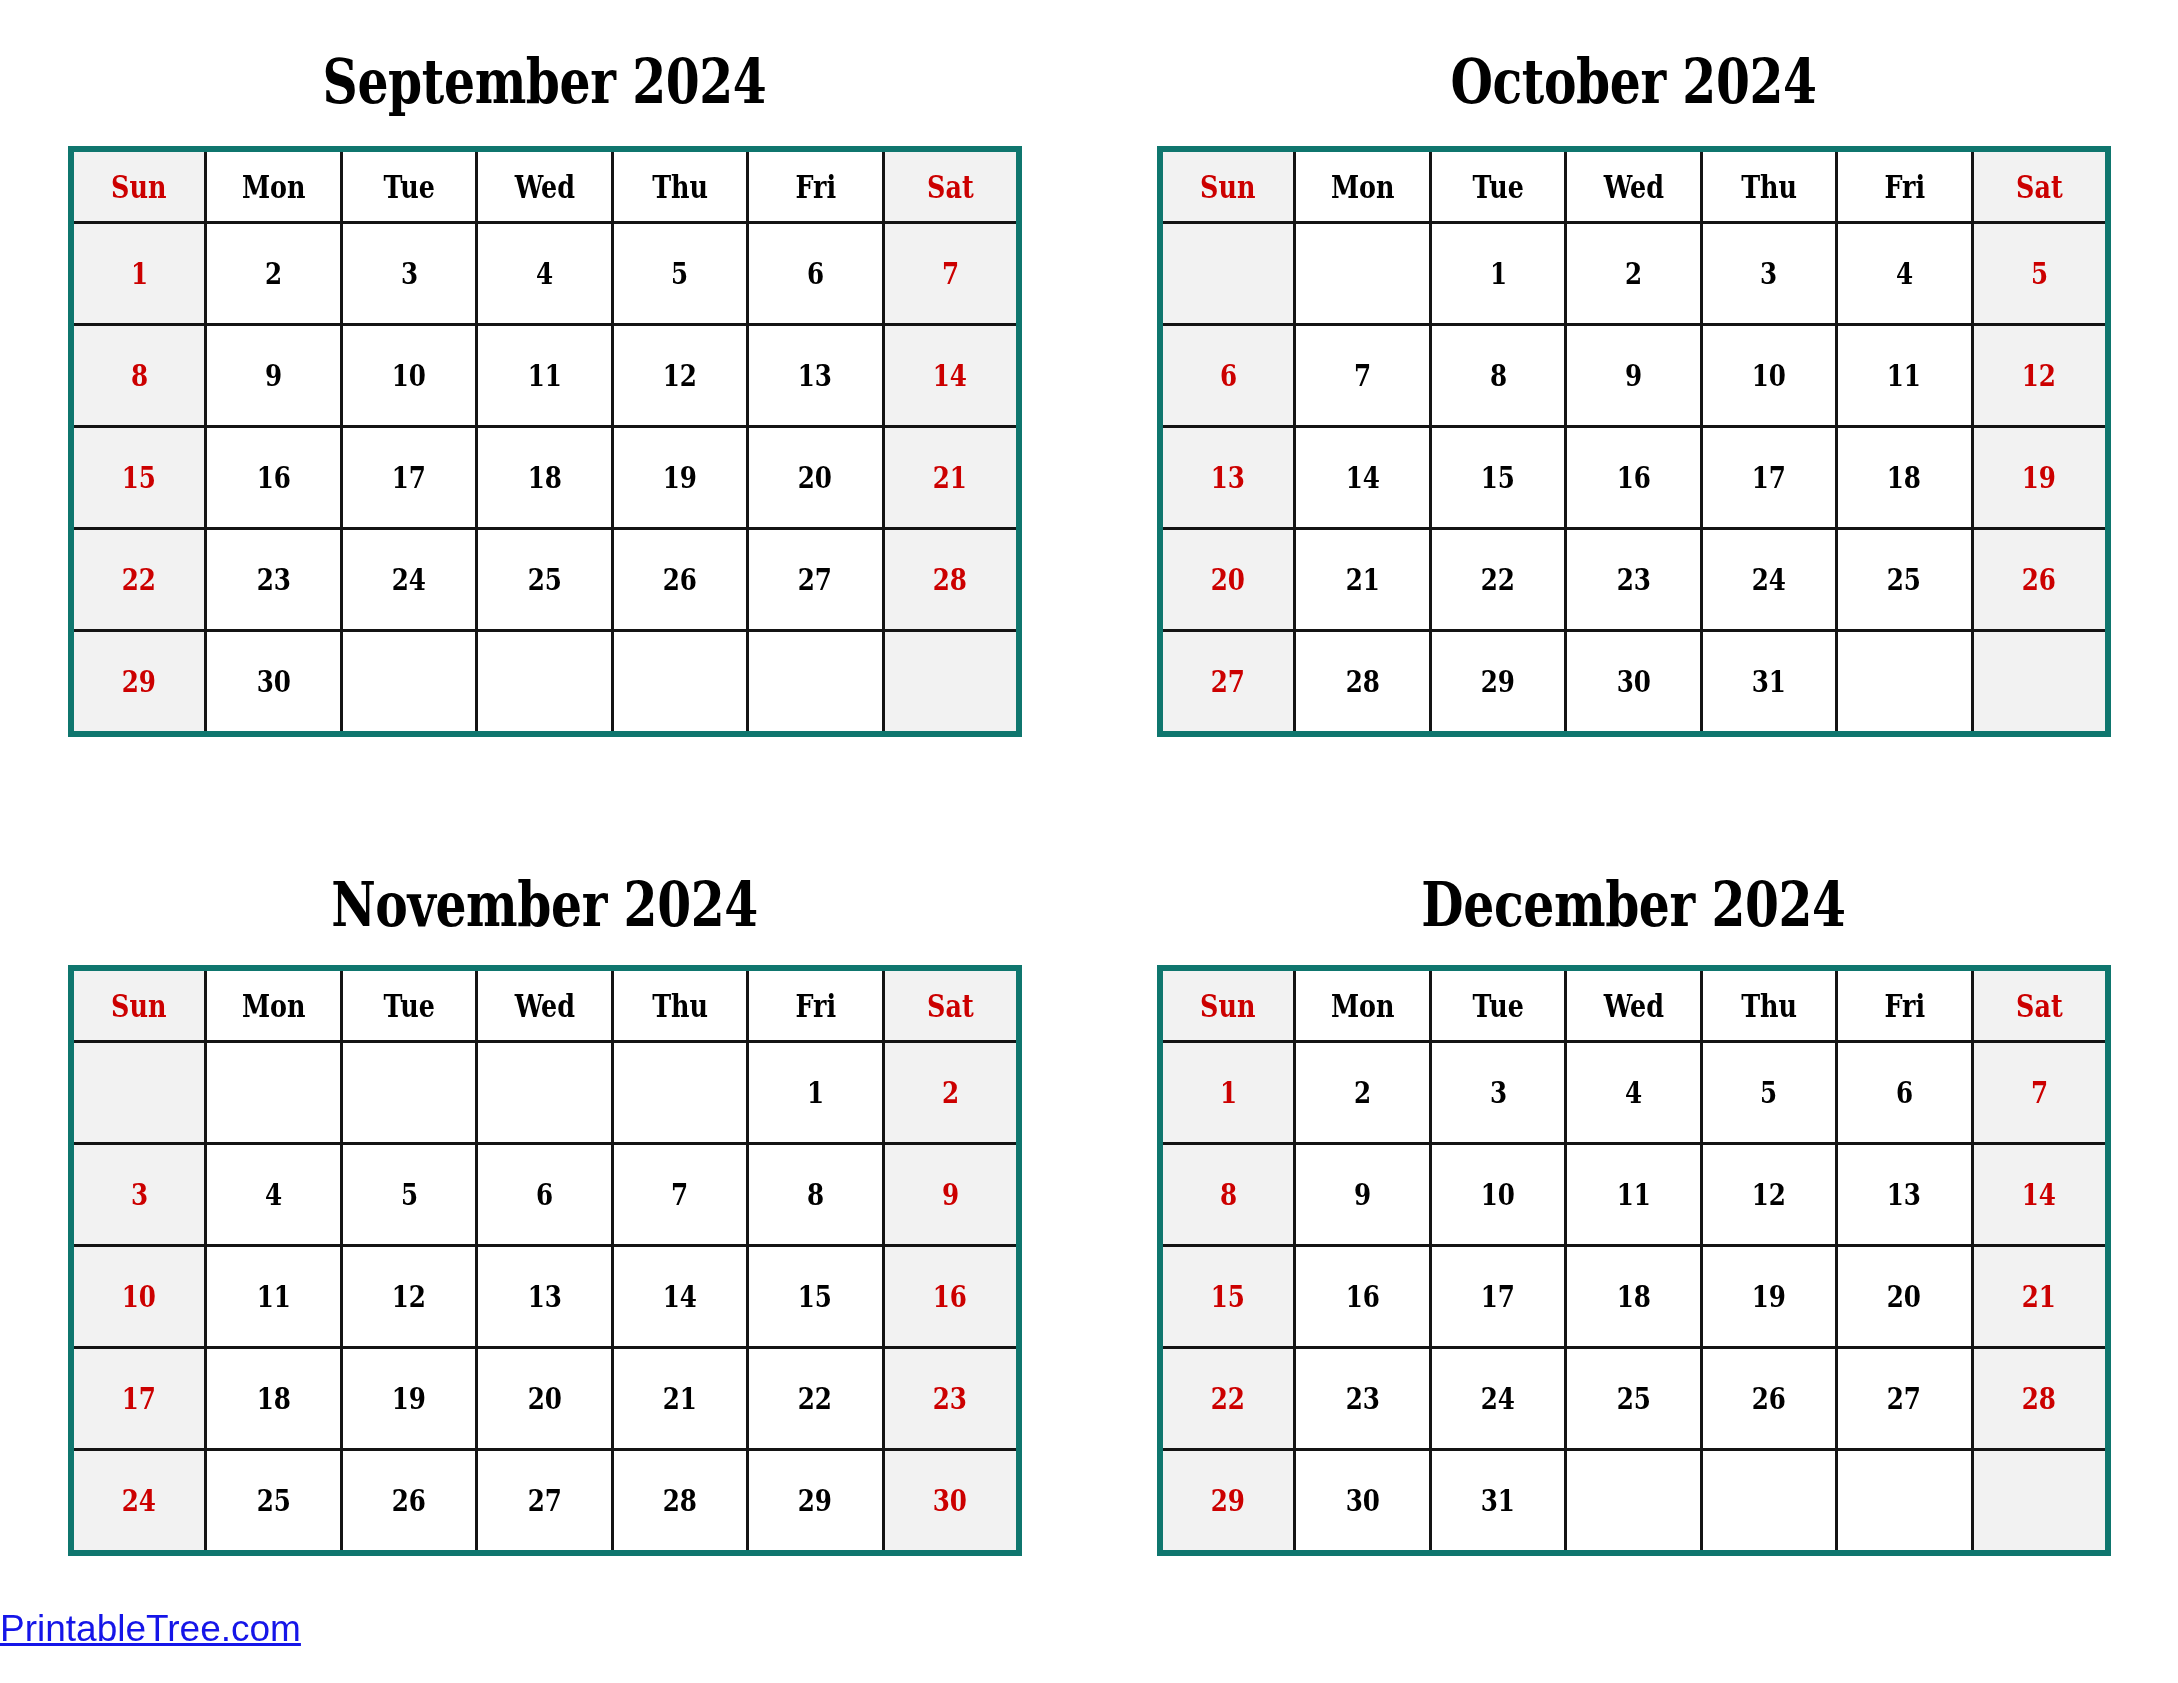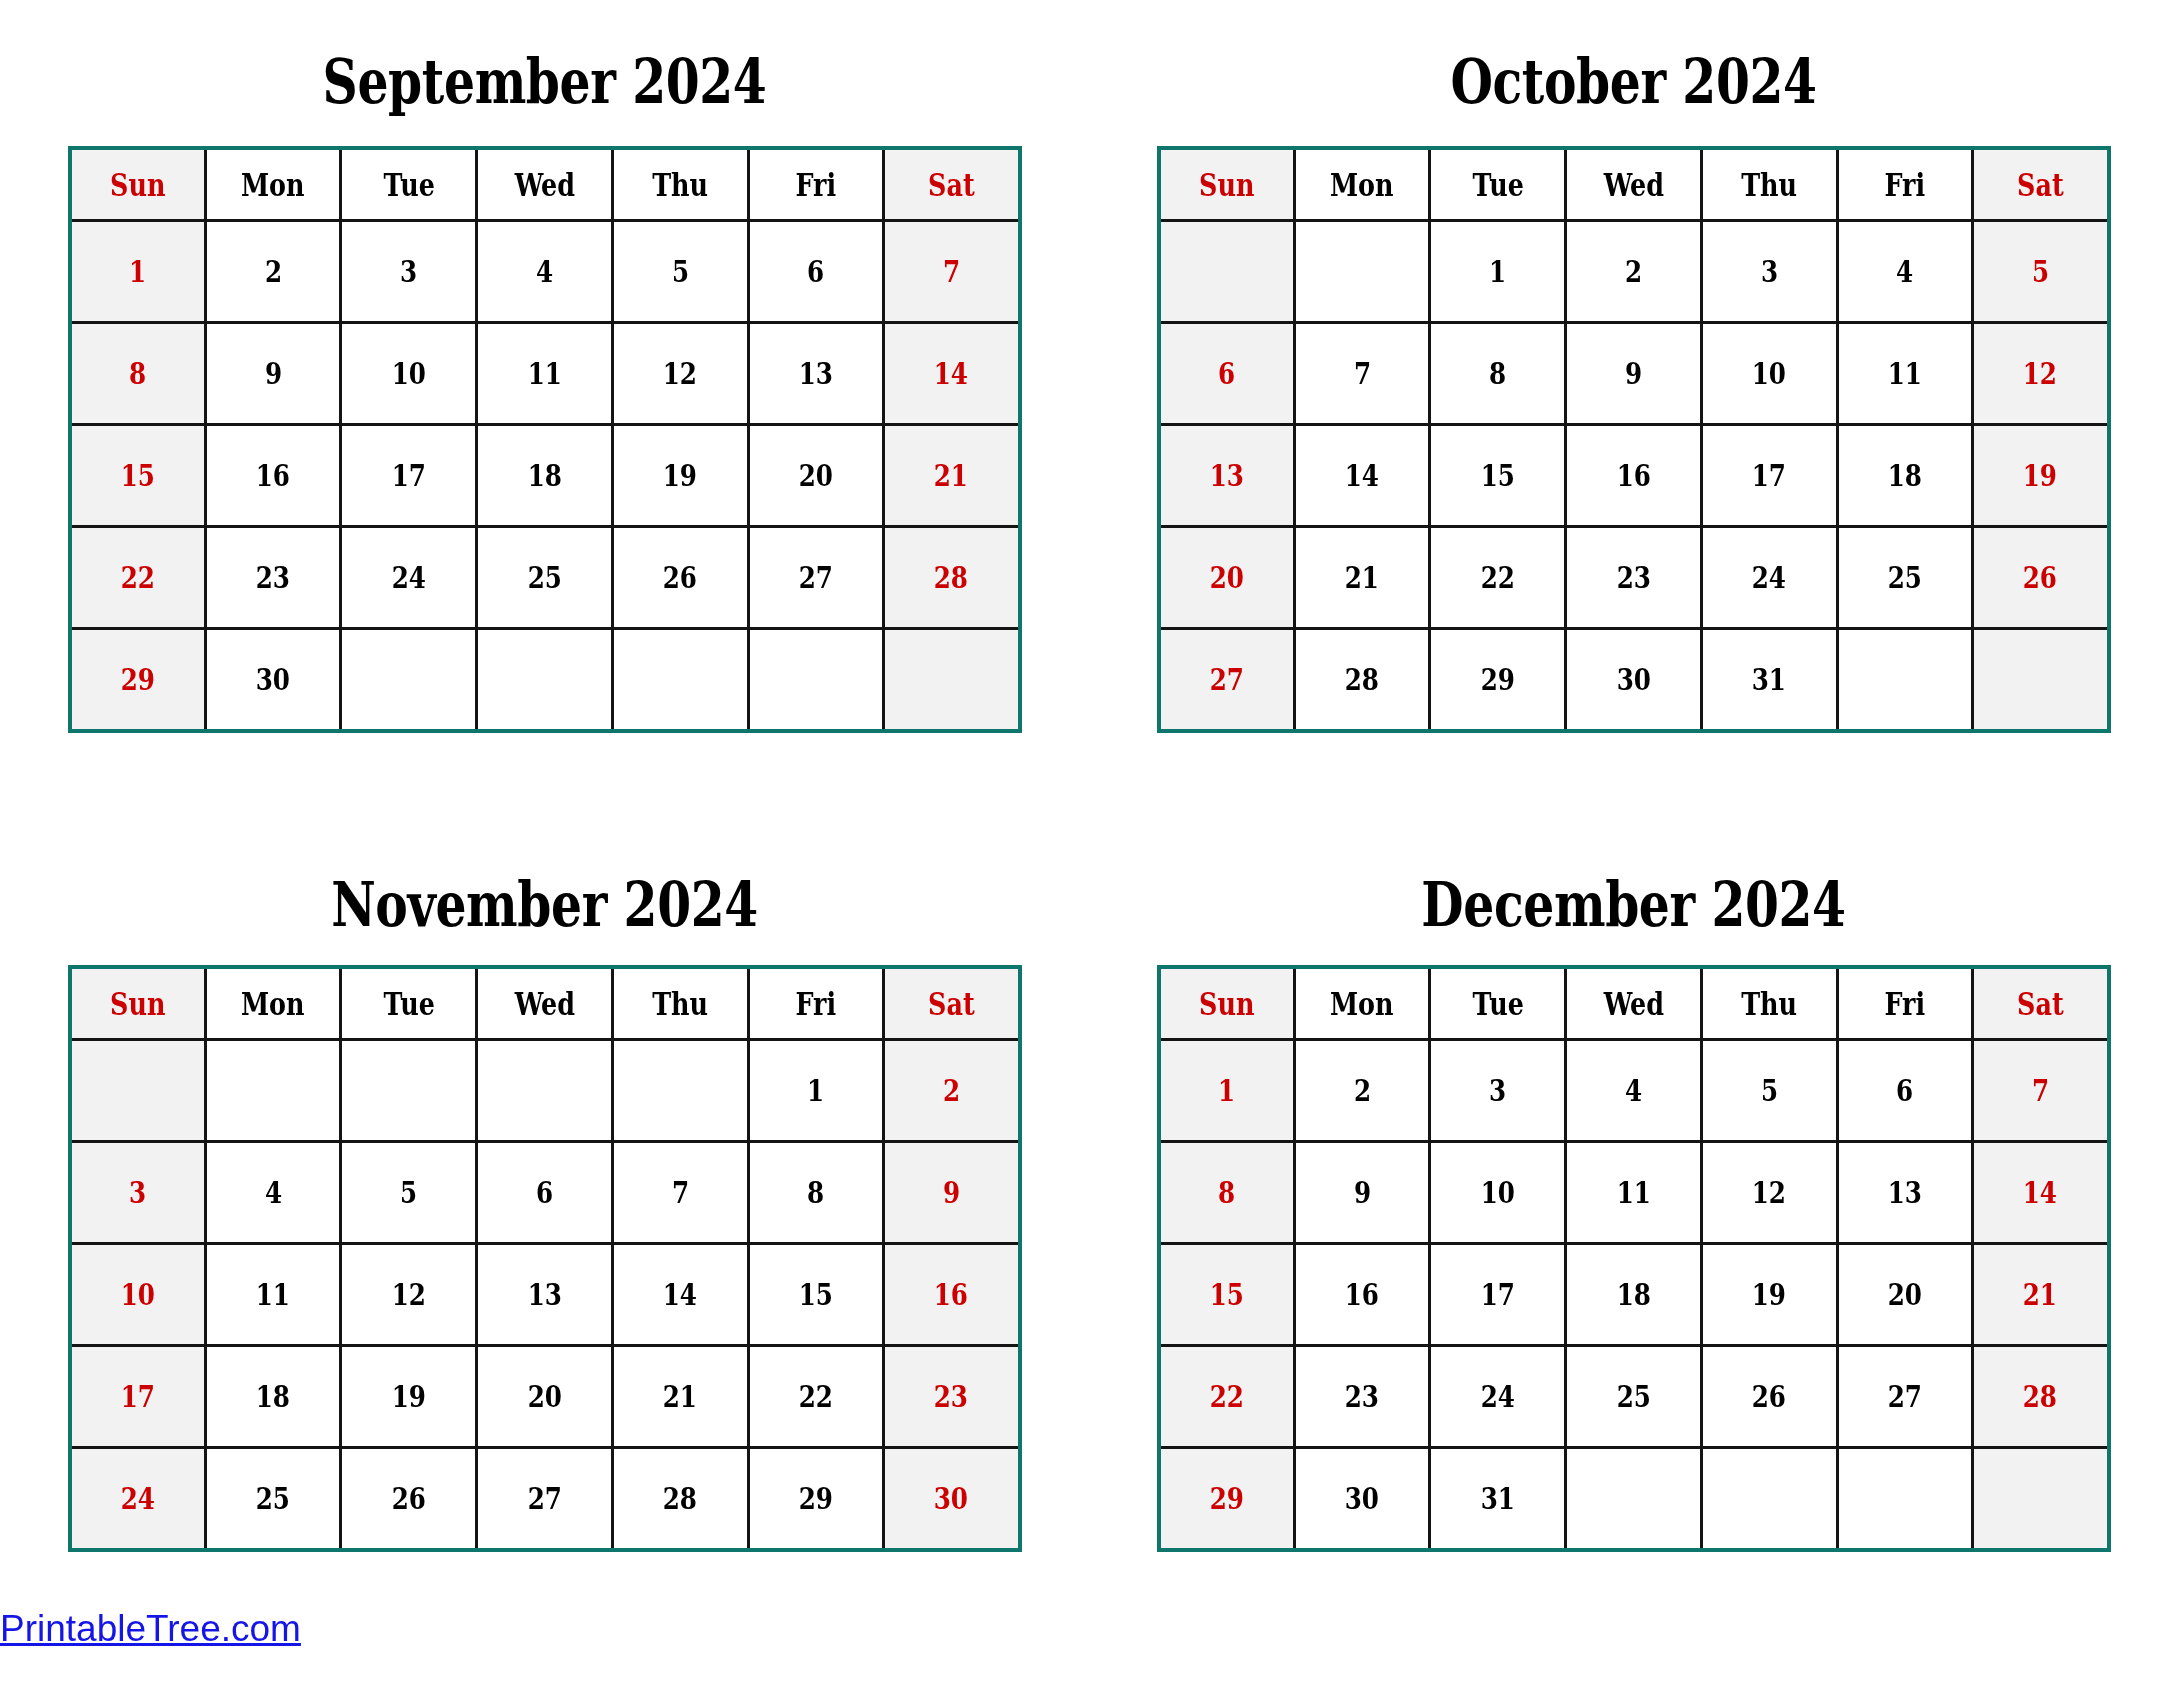--- a/index.html
+++ b/index.html
@@ -55,21 +55,21 @@
   .m-sep .month-title,
   .m-oct .month-title { padding-top: 51px; padding-bottom: 34px; }
   .m-nov .month-title,
   .m-dec .month-title { padding-top: 42px; padding-bottom: 30px; }
 
   table.cal {
     width: 954px;
     border-collapse: collapse;
     table-layout: fixed;
     margin: 0 auto;
-    border: 4px solid #0f766e;
+    border: 6px solid #0f766e;
   }
 
   table.cal th,
   table.cal td {
     border: 3px solid #141414;
     text-align: center;
     vertical-align: middle;
     font-family: "DejaVu Serif", "Liberation Serif", serif;
     font-weight: 700;
     color: #000000;

